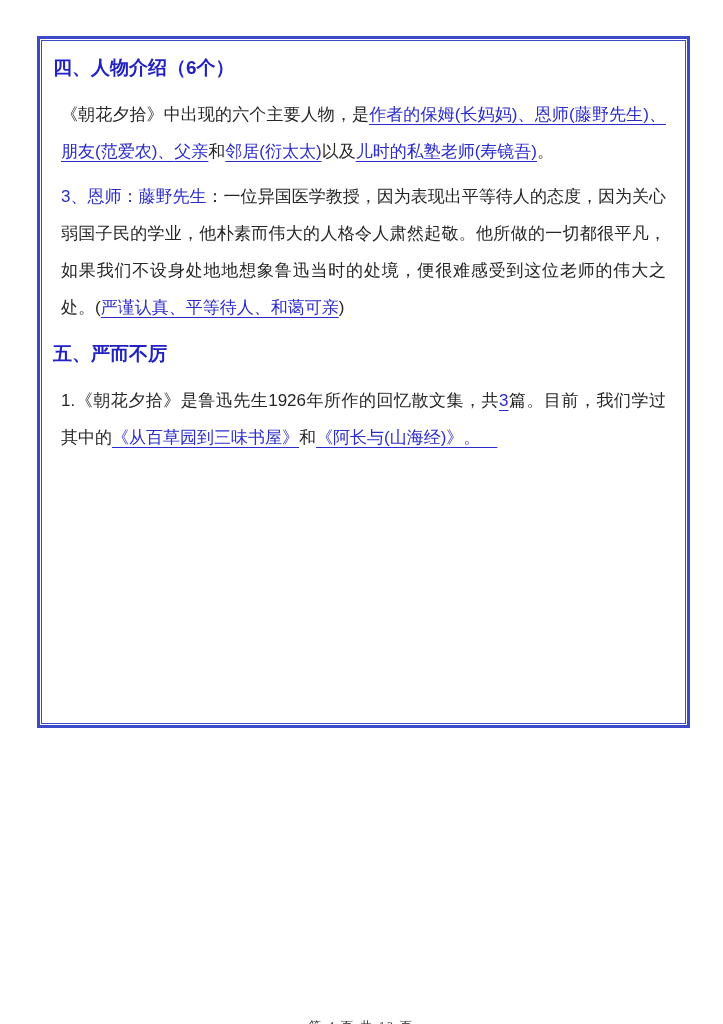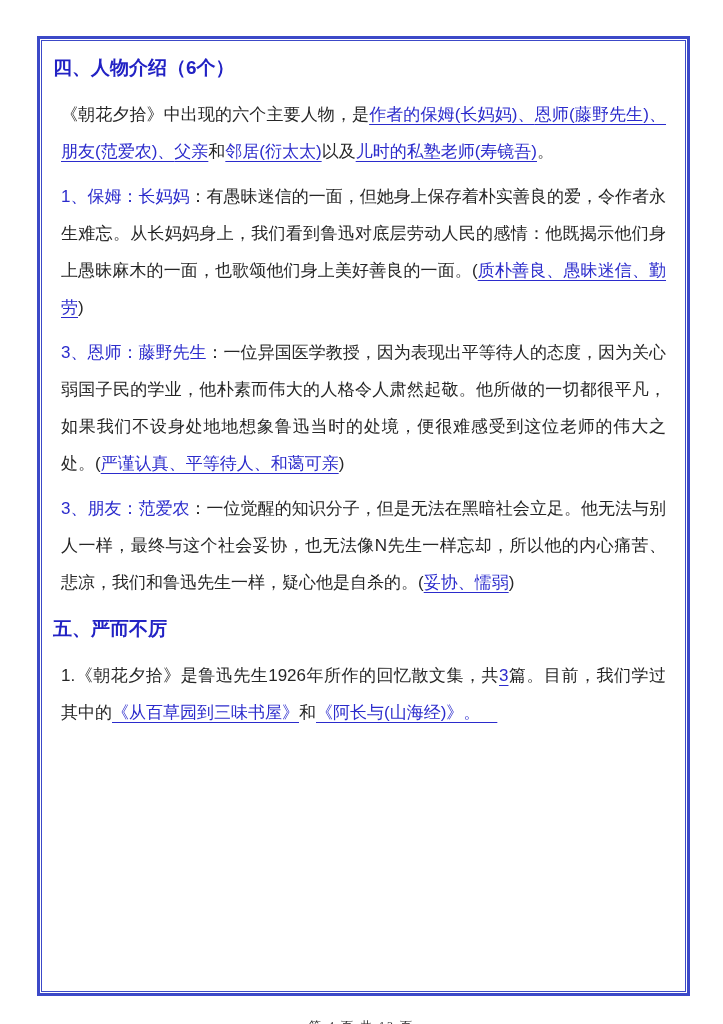--- a/index.html
+++ b/index.html
@@ -12,21 +12,21 @@
   }
   .page {
     position: absolute;
     left: 0; top: 0;
     width: 723px; height: 1024px;
     background: #ffffff;
   }
   .frame {
     position: absolute;
     left: 37px; top: 36px;
-    width: 653px; height: 960px;
+    width: 653px; height: 692px;
     border: 3px solid #3c49c8;
     background: #ffffff;
     overflow: hidden;
   }
   .frame-inner {
     position: absolute;
     left: 1px; top: 1px; right: 1px; bottom: 1px;
     border: 1px solid #3c49c8;
     padding: 7px 11px 6px 11px;
     overflow: hidden;
@@ -67,22 +67,20 @@
 </style>
 </head>
 <body>
 
 <div class="page">
   <div class="frame">
     <div class="frame-inner">
       <div class="doc-body">
           <div class="heading">四、人物介绍（6个）</div>
           <p class="para"><span class="seg-plain">《朝花夕拾》中出现的六个主要人物，是</span><span class="seg-link">作者的保姆(长妈妈)、</span><span class="seg-link">恩师(藤野先生)、</span><span class="seg-link">朋友(范爱农)、</span><span class="seg-link">父亲</span><span class="seg-plain">和</span><span class="seg-link">邻居(衍太太)</span><span class="seg-plain">以及</span><span class="seg-link">儿时的私塾老师(寿镜吾)</span><span class="seg-plain">。</span></p>
-          <p class="para"><span class="seg-label">1、保姆：长妈妈</span><span class="seg-plain">：有愚昧迷信的一面，但她身上保存着朴实善良的爱，令作者永生难忘。从长妈妈身上，我们看到鲁迅对底层劳动人民的感情：他既揭示他们身上愚昧麻木的一面，也歌颂他们身上美好善良的一面。(</span><span class="seg-link">质朴善良、愚昧迷信、勤劳</span><span class="seg-plain">)</span></p>
           <p class="para"><span class="seg-label">3、恩师：藤野先生</span><span class="seg-plain">：一位异国医学教授，因为表现出平等待人的态度，因为关心弱国子民的学业，他朴素而伟大的人格令人肃然起敬。他所做的一切都很平凡，如果我们不设身处地地想象鲁迅当时的处境，便很难感受到这位老师的伟大之处。(</span><span class="seg-link">严谨认真、平等待人、和蔼可亲</span><span class="seg-plain">)</span></p>
-          <p class="para"><span class="seg-label">3、朋友：范爱农</span><span class="seg-plain">：一位觉醒的知识分子，但是无法在黑暗社会立足。他无法与别人一样，最终与这个社会妥协，也无法像N先生一样忘却，所以他的内心痛苦、悲凉，我们和鲁迅先生一样，疑心他是自杀的。(</span><span class="seg-link">妥协、懦弱</span><span class="seg-plain">)</span></p>
           <div class="heading">五、严而不厉</div>
           <p class="para"><span class="seg-plain">1.《朝花夕拾》是鲁迅先生1926年所作的回忆散文集，共</span><span class="seg-link">3</span><span class="seg-plain">篇。目前，我们学过其中的</span><span class="seg-link">《从百草园到三味书屋》</span><span class="seg-plain">和</span><span class="seg-link">《阿长与(山海经)》。　</span></p>
         </div>
     </div>
   </div>
   <div class="footer">第 4 页 共 13 页</div>
 </div>
 
 </body></html>

